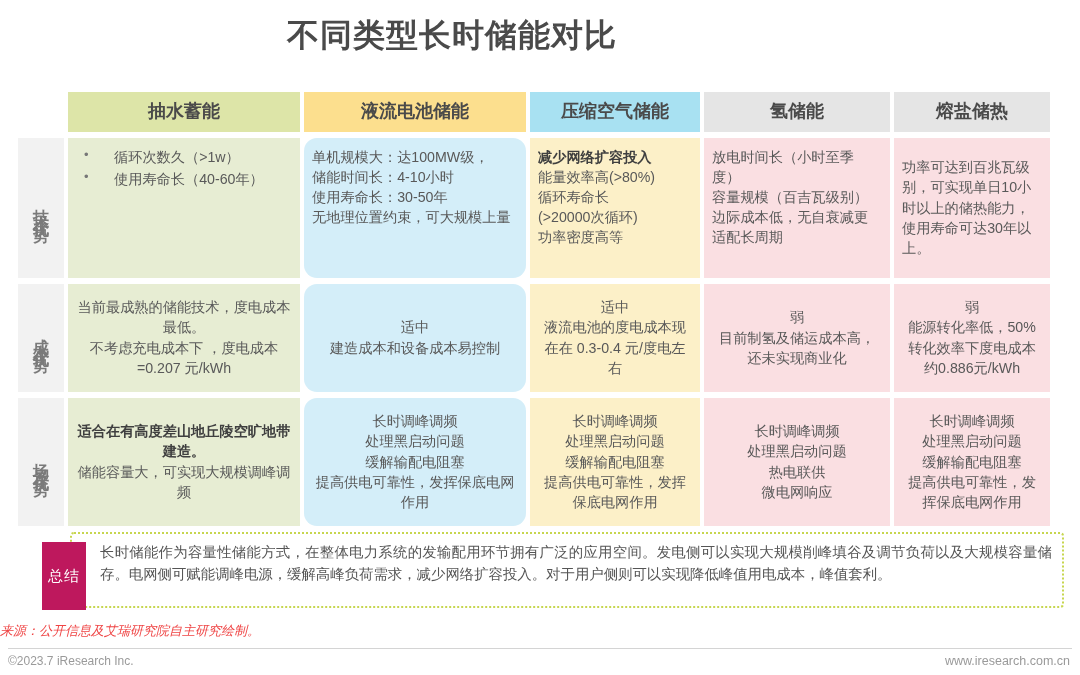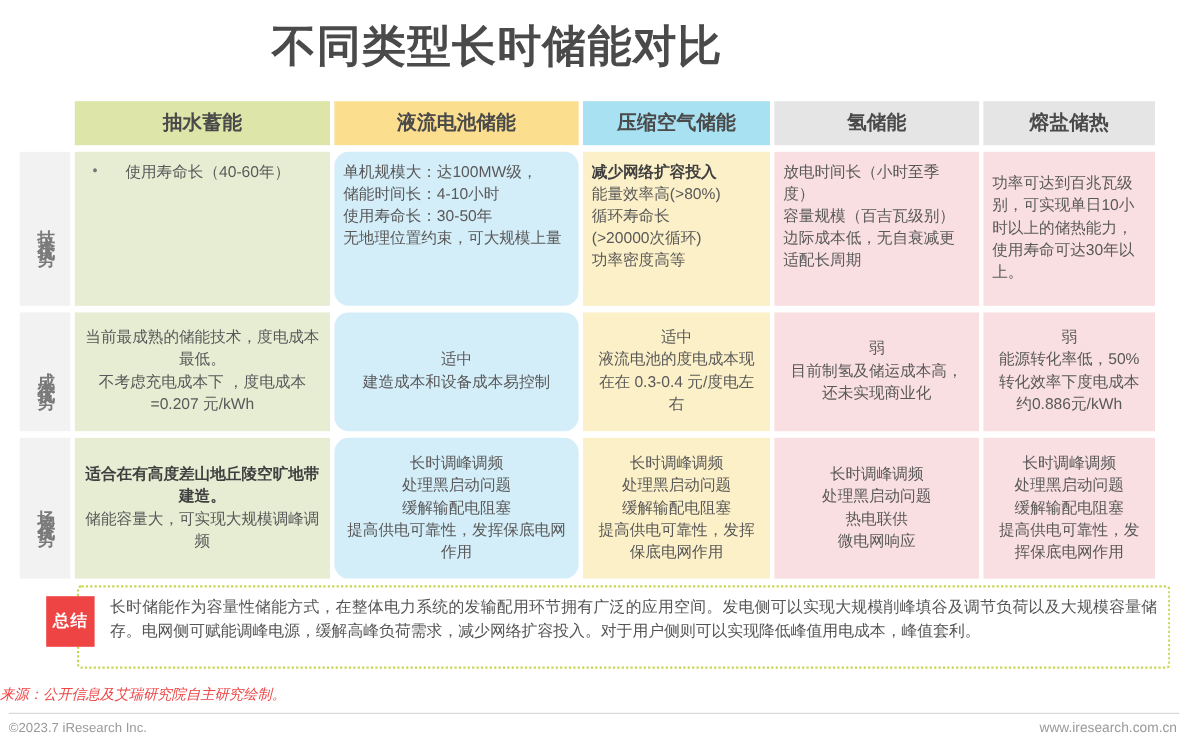--- a/index.html
+++ b/index.html
@@ -13,21 +13,21 @@
     position: relative;
     width: 1080px; height: 675px;
     background: #ffffff;
   }
 
   
   .title {
     position: absolute;
     left: 0; top: 14px; width: 904px;
     text-align: center;
-    font-size: 40px;
+    font-size: 32px;
     font-weight: bold;
     color: #4a4a4a;
     letter-spacing: 1px;
   }
 
   
   .table-wrap {
     position: absolute;
     left: 18px; top: 92px;
     width: 1046px;
@@ -97,24 +97,24 @@
   .summary {
     position: absolute;
     left: 70px; top: 532px;
     width: 994px; height: 76px;
     border: 2px dotted #c7d64f;
     border-radius: 4px;
   }
   .summary-badge {
     position: absolute;
     left: 42px; top: 542px;
-    width: 44px; height: 46px;
-    background: #ef4444;
+    width: 44px; height: 68px;
+    background: #be185d;
     color: #ffffff;
-    font-weight: bold;
+    font-weight: normal;
     font-size: 15px;
     line-height: 1.1;
     display: flex; flex-direction: column;
     align-items: center; justify-content: center;
     letter-spacing: 1px;
   }
   .summary-text {
     position: absolute;
     left: 100px; top: 541px;
     width: 952px;
@@ -169,20 +169,21 @@
       <div class="corner"></div>
       <div class="col-head h-green">抽水蓄能</div>
       <div class="col-head h-yellow">液流电池储能</div>
       <div class="col-head h-blue">压缩空气储能</div>
       <div class="col-head h-pink">氢储能</div>
       <div class="col-head h-pink">熔盐储热</div>
 
       <div class="row-label" style="height:140px">技术优势</div>
       <div class="cell c-green left">
         <ul class="bullets">
+          <li>循环次数久（&gt;1w）</li>
           <li>使用寿命长（40-60年）</li>
         </ul>
       </div>
       <div class="cell c-blue left" style="white-space:pre-line">单机规模大：达100MW级，
 储能时间长：4-10小时
 使用寿命长：30-50年
 无地理位置约束，可大规模上量</div>
       <div class="cell c-yellow left">
         <span class="bold-lead">减少网络扩容投入</span>
         <span style="white-space:pre-line">能量效率高(&gt;80%)

